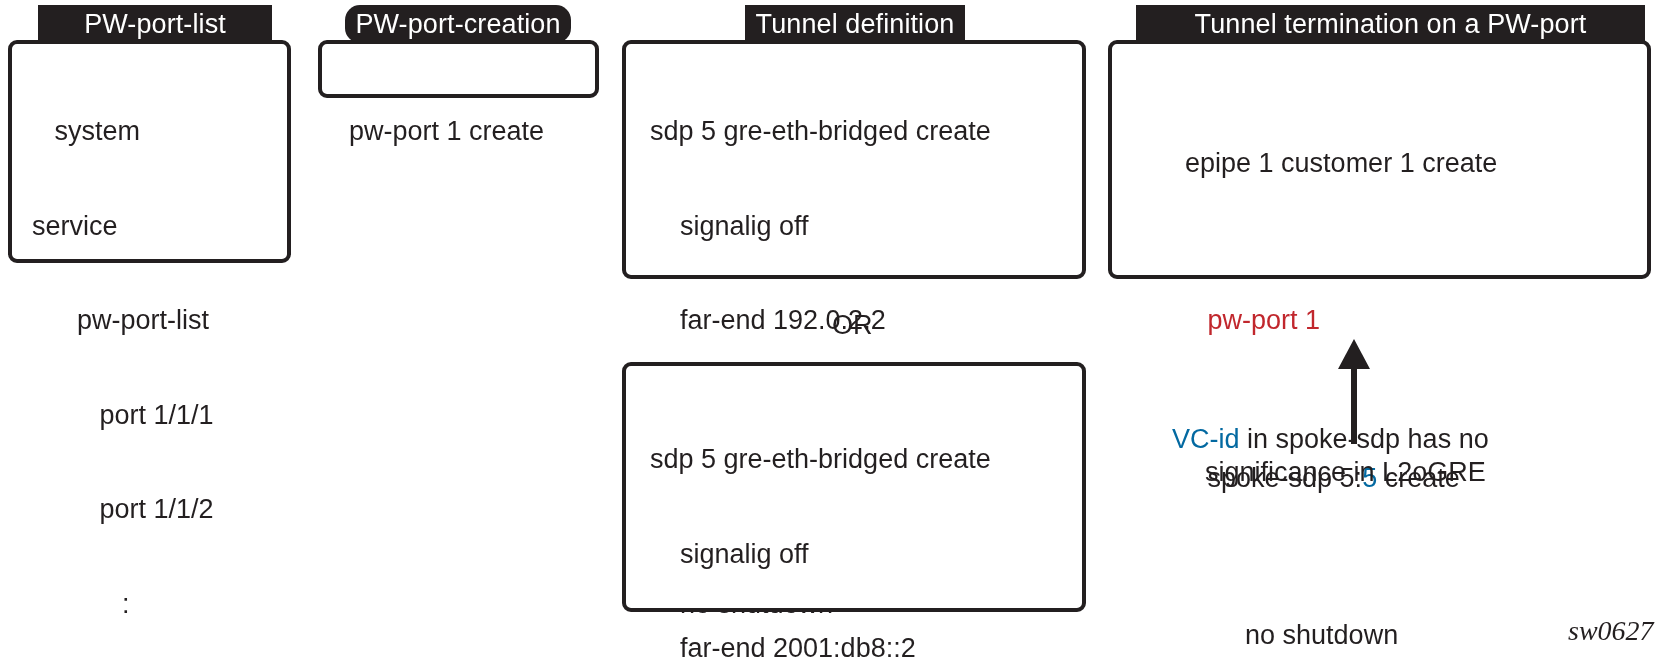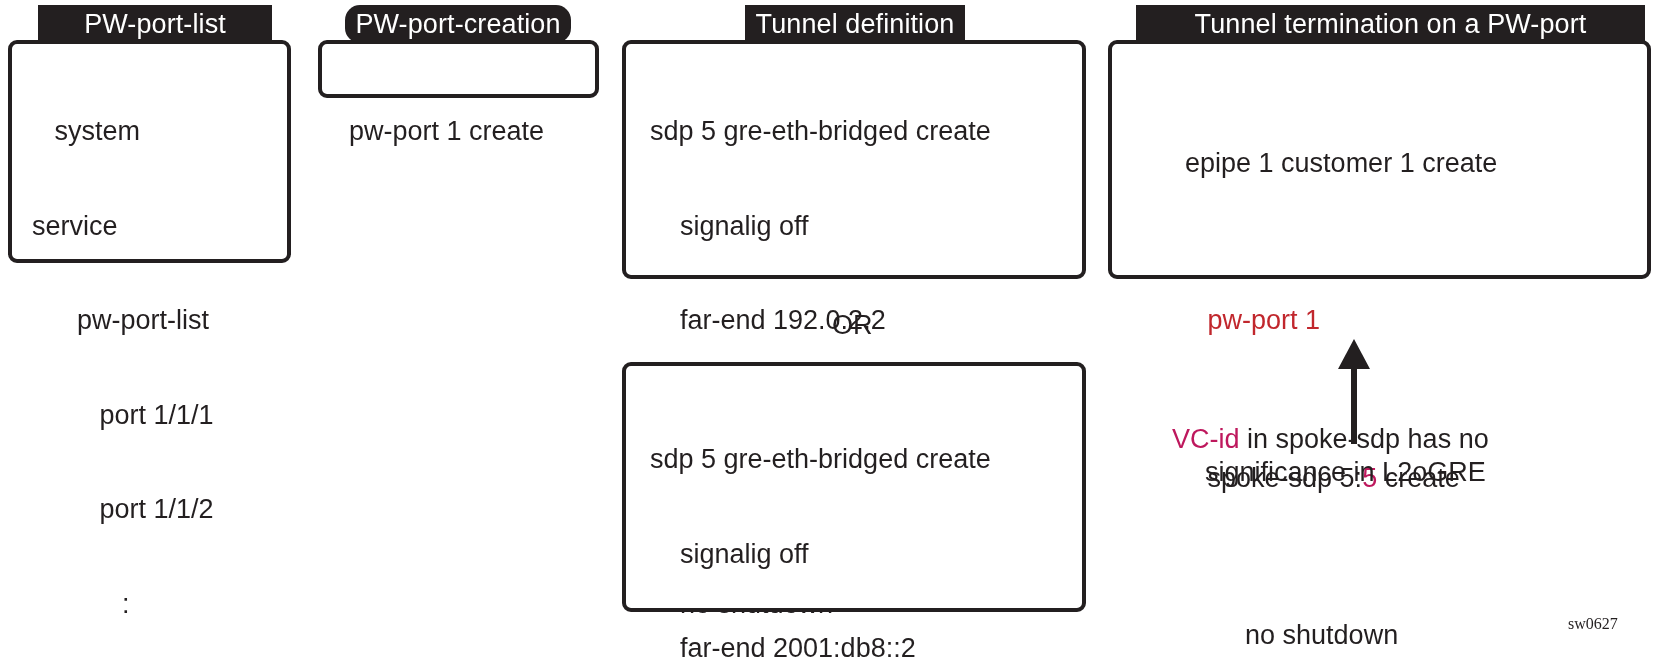--- a/index.html
+++ b/index.html
@@ -49,38 +49,39 @@
     font-size: 27px;
     line-height: 31.5px;
     color: #231f20;
     white-space: pre;
   }
   .code-line {
     white-space: pre;
     display: block;
   }
   .tok-red   { color: #c1272d; }
-  .tok-cyan  { color: #be185d; }
+  .tok-cyan  { color: #0369a1; }
   .or-label {
     position: absolute;
     font-size: 27px;
     color: #231f20;
     white-space: nowrap;
   }
   .annotation {
     position: absolute;
     font-size: 27px;
     line-height: 33px;
     color: #231f20;
     white-space: nowrap;
   }
   .fig-caption {
     position: absolute;
     font-family: "Liberation Serif", serif;
-    font-size: 16px;
+    font-style: italic;
+    font-size: 28px;
     color: #231f20;
     white-space: nowrap;
   }
 
   
   .arrow-svg {
     position: absolute;
     overflow: visible;
   }
 </style>

